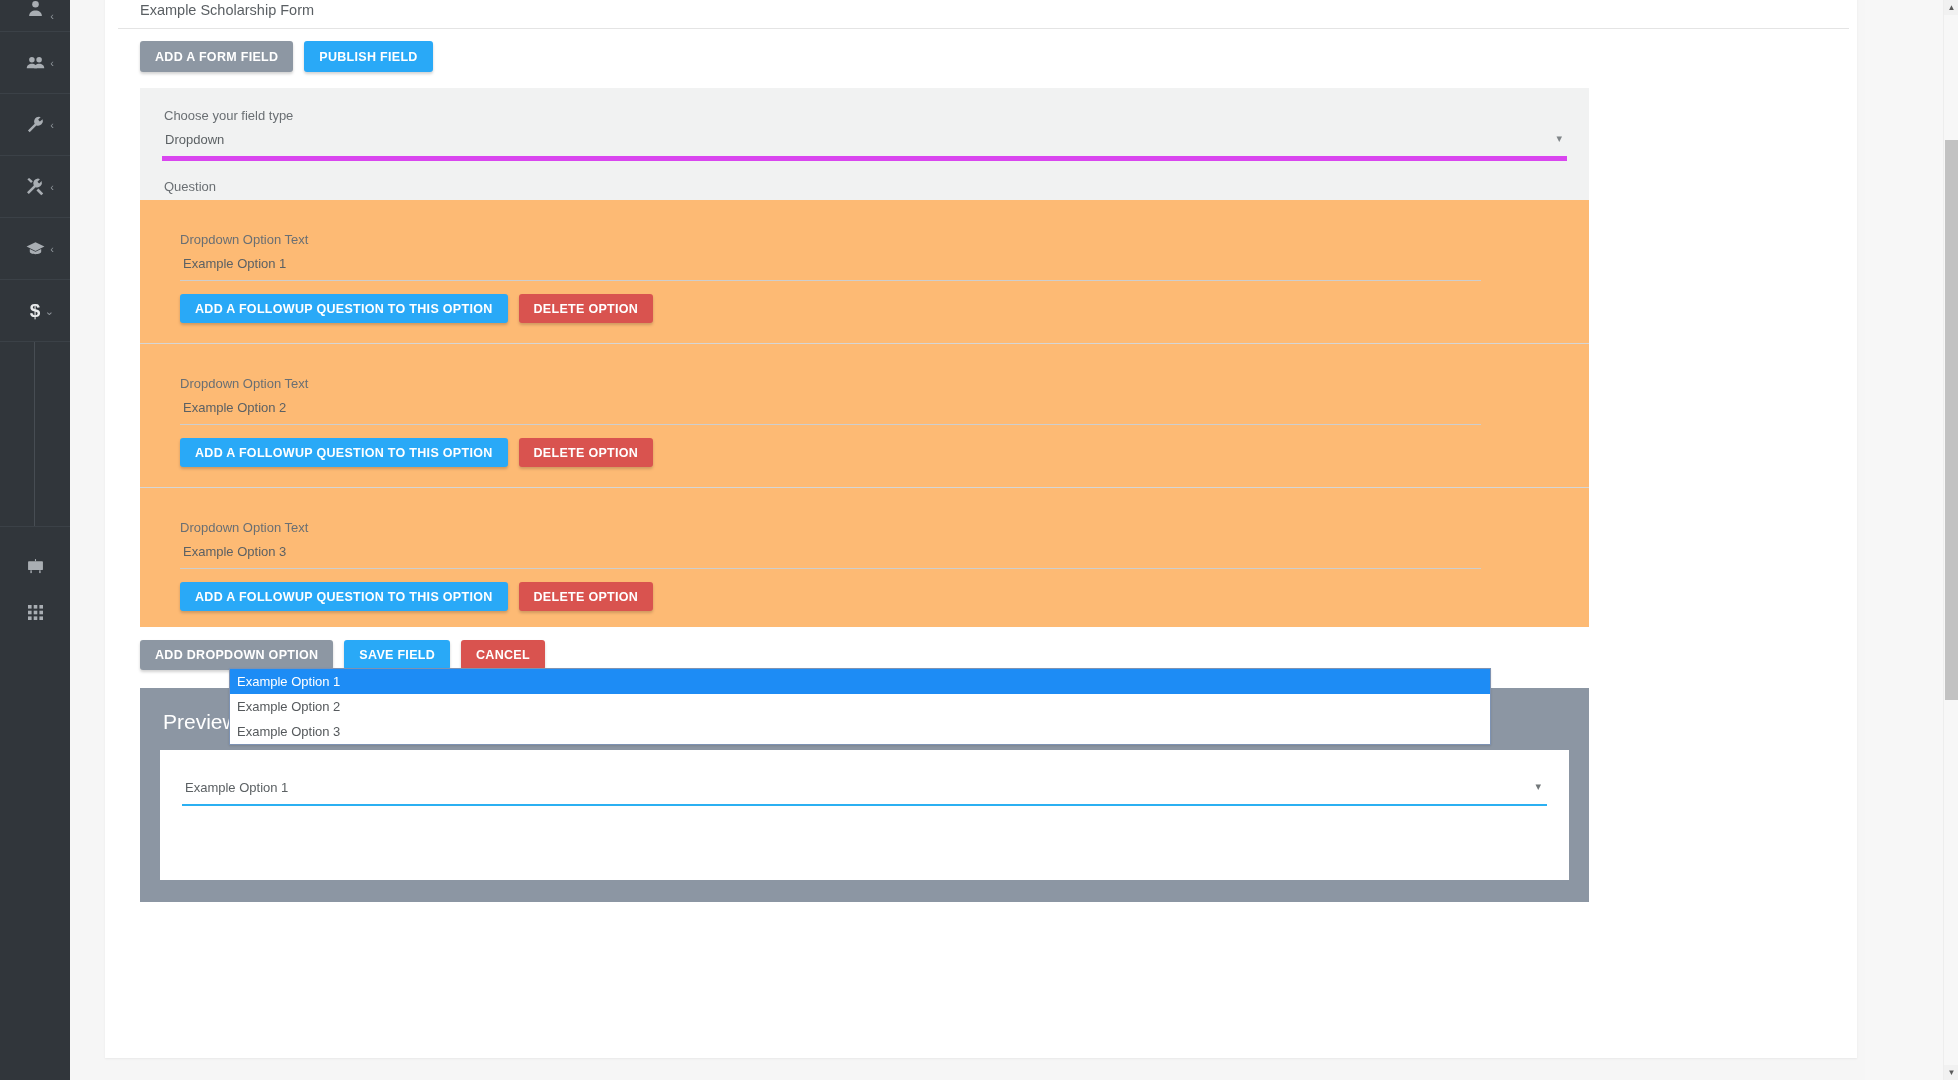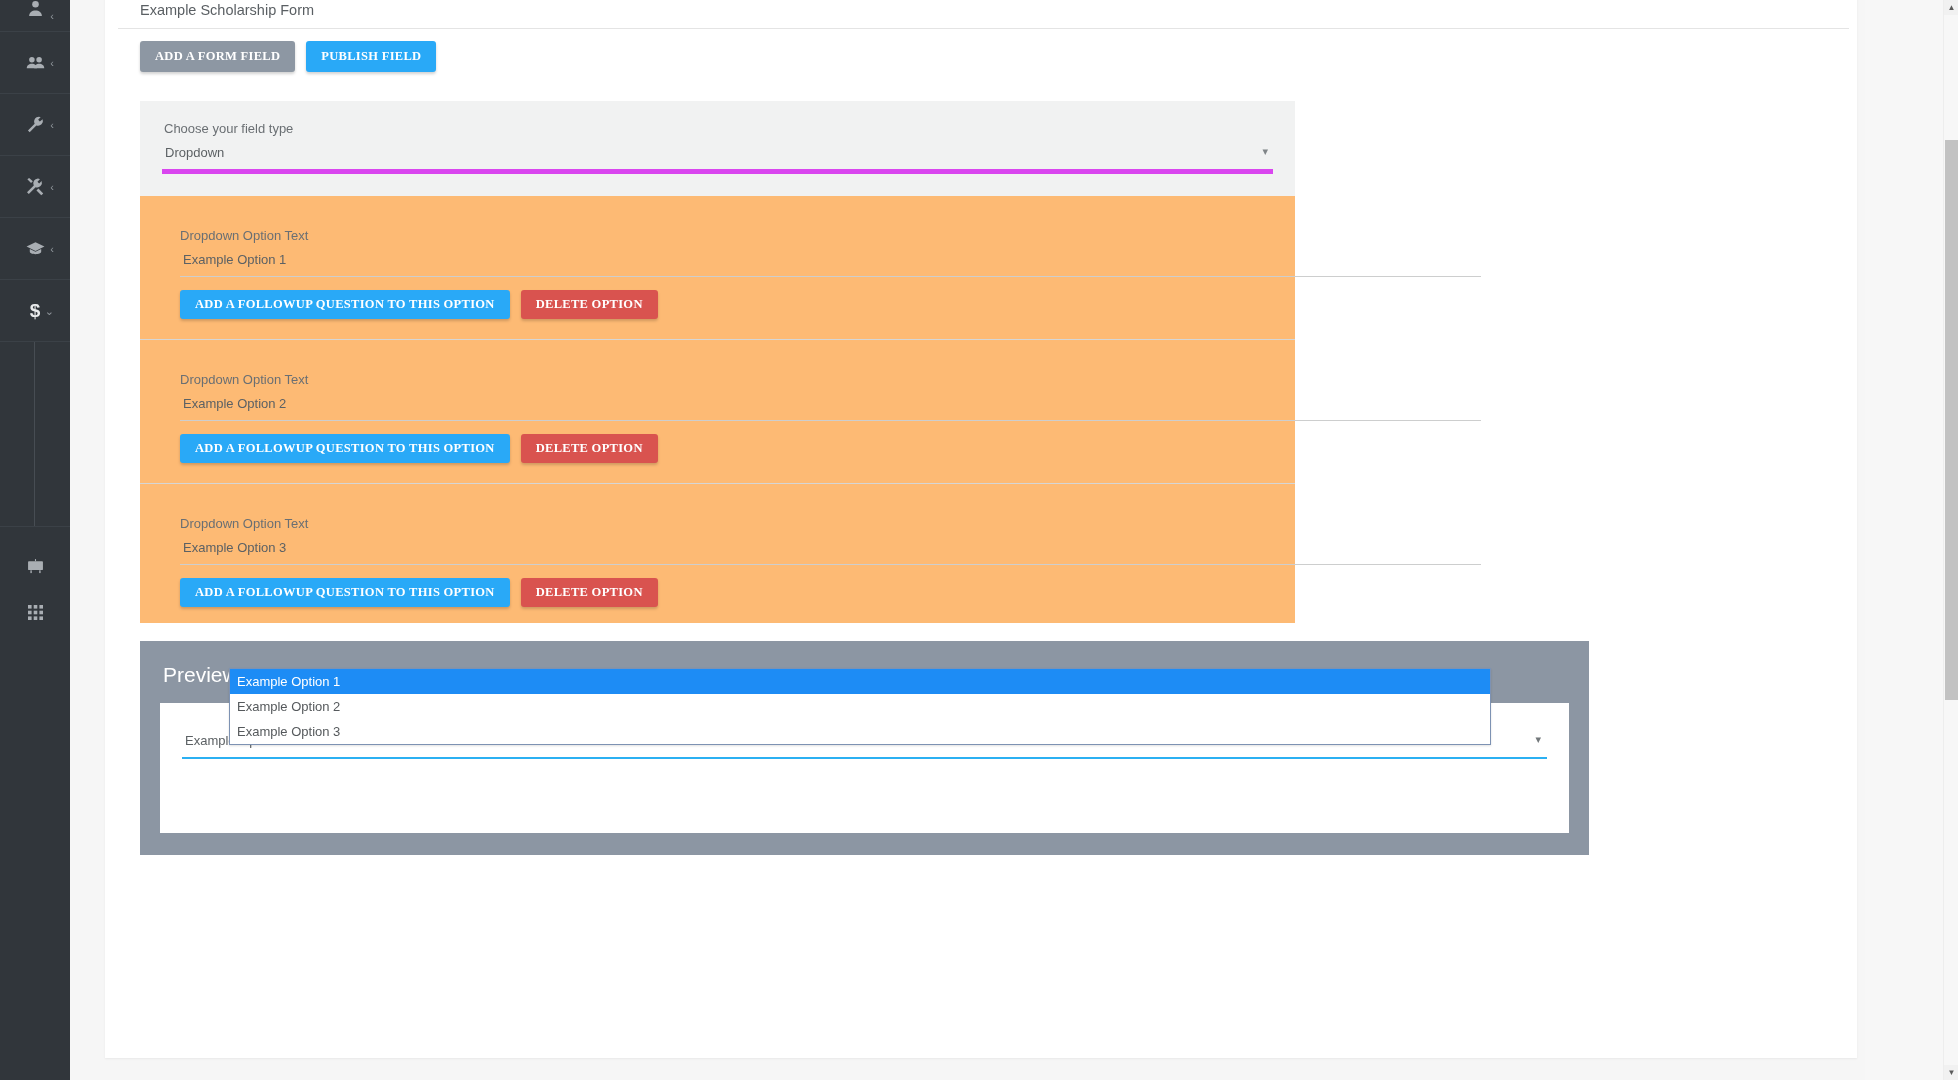--- a/index.html
+++ b/index.html
@@ -64,40 +64,40 @@
   .form-title {
     padding: 14px 22px 10px 22px;
     font-size: 14.5px; color: #5a5f63;
     border-bottom: 1px solid #e4e4e4;
     margin: 0 8px 0 13px;
   }
 
   .btn {
     display: inline-flex; align-items: center; justify-content: center;
     border: none; outline: none; cursor: pointer;
-    font-family: Liberation Serif, serif;
+    font-family: Liberation Sans, sans-serif;
     font-size: 12.5px; font-weight: bold; letter-spacing: .3px;
     color: #ffffff;
     border-radius: 3px;
     box-shadow: 0 2px 3px rgba(0,0,0,0.18);
     height: 30px;
     padding: 0 15px;
     white-space: nowrap;
   }
   .btn-grey { background: #8d97a3; }
   .btn-blue { background: #29a9f7; }
   .btn-red  { background: #d9534f; }
 
   .toolbar { padding: 12px 0 0 22px; display: flex; gap: 11px; margin-left: 13px;}
   .toolbar .btn { height: 31px; }
 
   
   .field-panel {
-    margin: 29px 13px 0 35px;
-    width: 1155px;
+    margin: 16px 13px 0 35px;
+    width: 1449px;
     background: #f1f2f2;
     padding: 18px 22px 0 22px;
   }
   .lbl {
     font-size: 13px; color: #6a6f73; padding: 2px 0 0 2px;
   }
   .underline-input {
     font-size: 13px; color: #5c6164;
     border: none; border-bottom: 5px solid #d946ef;
     background: transparent;
@@ -324,20 +324,21 @@
       <div class="field-panel">
 
         <div class="lbl">Choose your field type</div>
         <div class="select-wrap">
           <input class="underline-input" readonly="" value="Dropdown" style="">
           <span class="caret-dn">▾</span>
         </div>
 
         <div class="gap-sm"></div>
 
+        <div class="lbl">Question</div>
 
         <div class="opt-list">
 
           <div class="opt-block">
             <div class="opt-lbl">Dropdown Option Text</div>
             <input class="opt-input" value="Example Option 1" style="">
             <div class="opt-btns">
               <button class="btn btn-blue">ADD A FOLLOWUP QUESTION TO THIS OPTION</button>
               <button class="btn btn-red">DELETE OPTION</button>
             </div>
@@ -357,20 +358,25 @@
             <input class="opt-input" value="Example Option 3" style="">
             <div class="opt-btns">
               <button class="btn btn-blue">ADD A FOLLOWUP QUESTION TO THIS OPTION</button>
               <button class="btn btn-red">DELETE OPTION</button>
             </div>
           </div>
 
         </div>
       </div>
 
+      <div class="bottom-actions">
+        <button class="btn btn-grey">ADD DROPDOWN OPTION</button>
+        <button class="btn btn-blue">SAVE FIELD</button>
+        <button class="btn btn-red">CANCEL</button>
+      </div>
 
       <div class="preview-panel">
         <div class="preview-title">Preview</div>
         <div class="preview-body">
           <div class="preview-select-wrap">
             <input class="preview-select" readonly="" value="Example Option 1" style="">
             <span class="caret-dn2">▾</span>
           </div>
           <div class="preview-filler"></div>
         </div>

